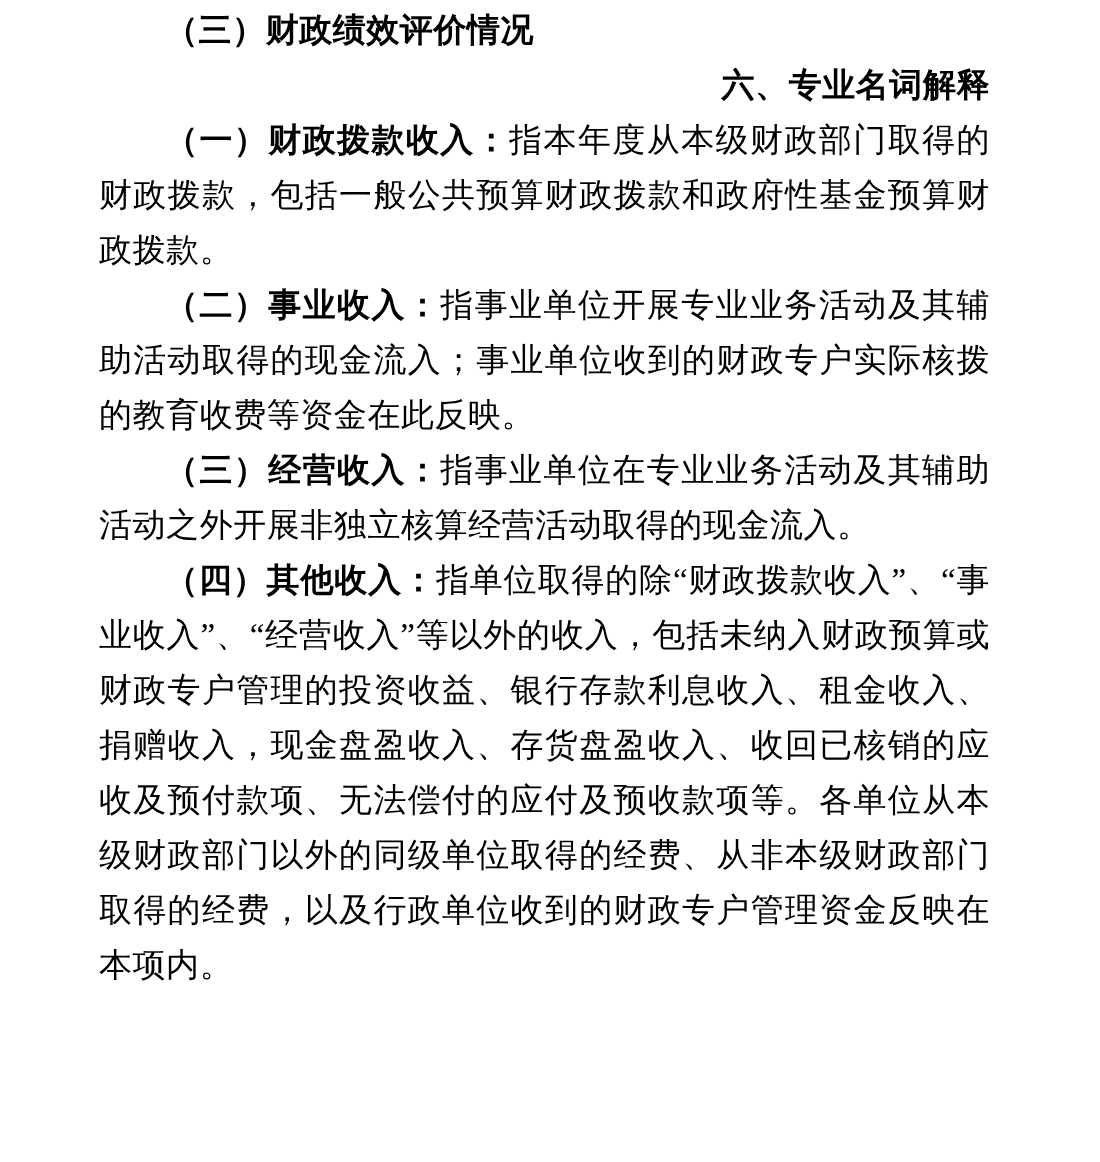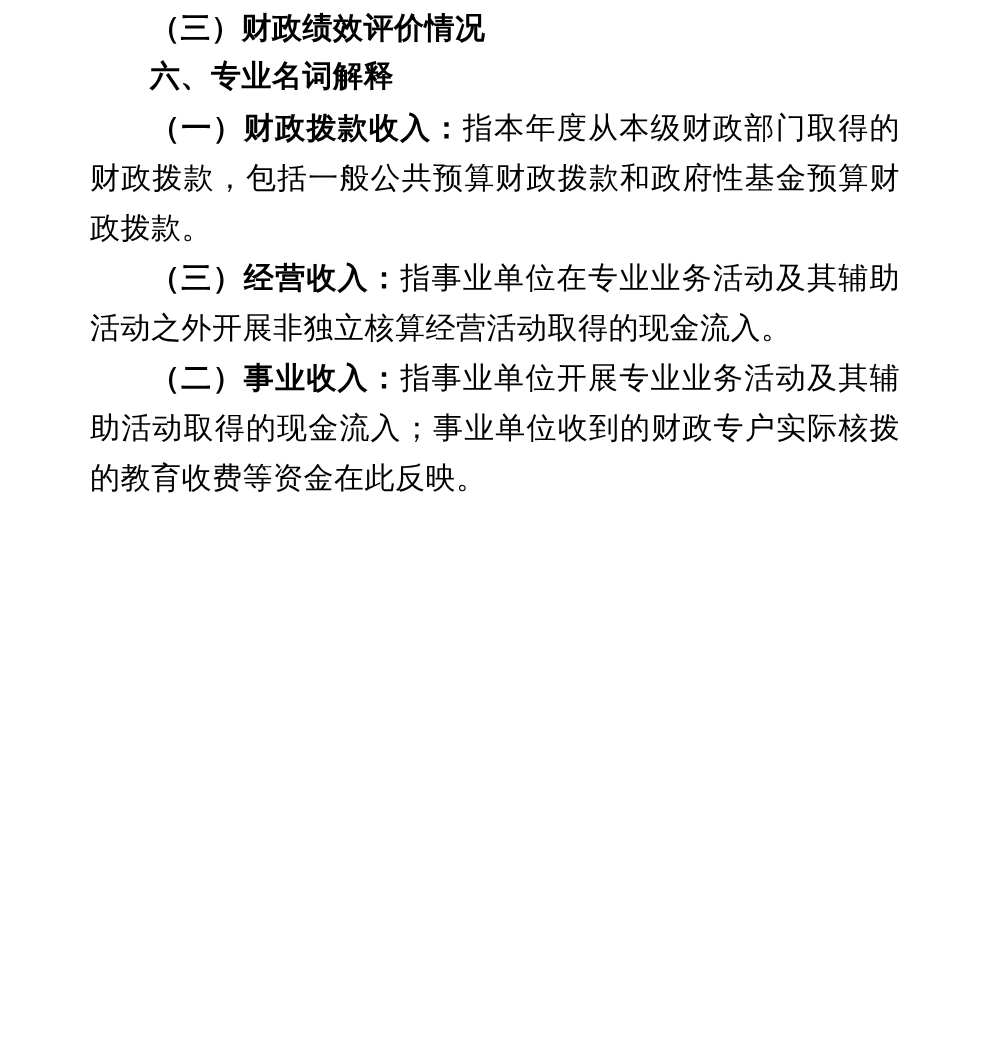--- a/index.html
+++ b/index.html
@@ -27,40 +27,41 @@
     line-height: 50px;
     color: #000000;
     text-align: justify;
     text-indent: 2em;
     letter-spacing: 0.5px;
   }
   .subheading {
     font-weight: bold;
   }
   .heading {
-    font-family: Liberation Mono, monospace;
+    font-family: Liberation Sans, sans-serif;
     font-weight: bold;
-    text-align: left;
+    text-align: right;
   }
   .term-lead {
     font-weight: bold;
     margin-top: 16px;
   }
 </style>
 </head>
 <body>
 
 <div class="page">
 
   <p class="subheading">（三）财政绩效评价情况</p>
 
 
   <p class="heading">六、专业名词解释</p>
 
   <p class="para"><strong class="term-lead">（一）财政拨款收入：</strong><span>指本年度从本级财政部门取得的财政拨款，包括一般公共预算财政拨款和政府性基金预算财政拨款。</span></p>
 
+  <p class="para"><strong class="term-lead">（二）事业收入：</strong><span>指事业单位开展专业业务活动及其辅助活动取得的现金流入；事业单位收到的财政专户实际核拨的教育收费等资金在此反映。</span></p>
+
   <p class="para"><strong class="term-lead">（三）经营收入：</strong><span>指事业单位在专业业务活动及其辅助活动之外开展非独立核算经营活动取得的现金流入。</span></p>
 
-  <p class="para"><strong class="term-lead">（二）事业收入：</strong><span>指事业单位开展专业业务活动及其辅助活动取得的现金流入；事业单位收到的财政专户实际核拨的教育收费等资金在此反映。</span></p>
-
+  <p class="para"><strong class="term-lead">（四）其他收入：</strong><span>指单位取得的除“财政拨款收入”、“事业收入”、“经营收入”等以外的收入，包括未纳入财政预算或财政专户管理的投资收益、银行存款利息收入、租金收入、捐赠收入，现金盘盈收入、存货盘盈收入、收回已核销的应收及预付款项、无法偿付的应付及预收款项等。各单位从本级财政部门以外的同级单位取得的经费、从非本级财政部门取得的经费，以及行政单位收到的财政专户管理资金反映在本项内。</span></p>
 
 
 </div>
 
 </body></html>

